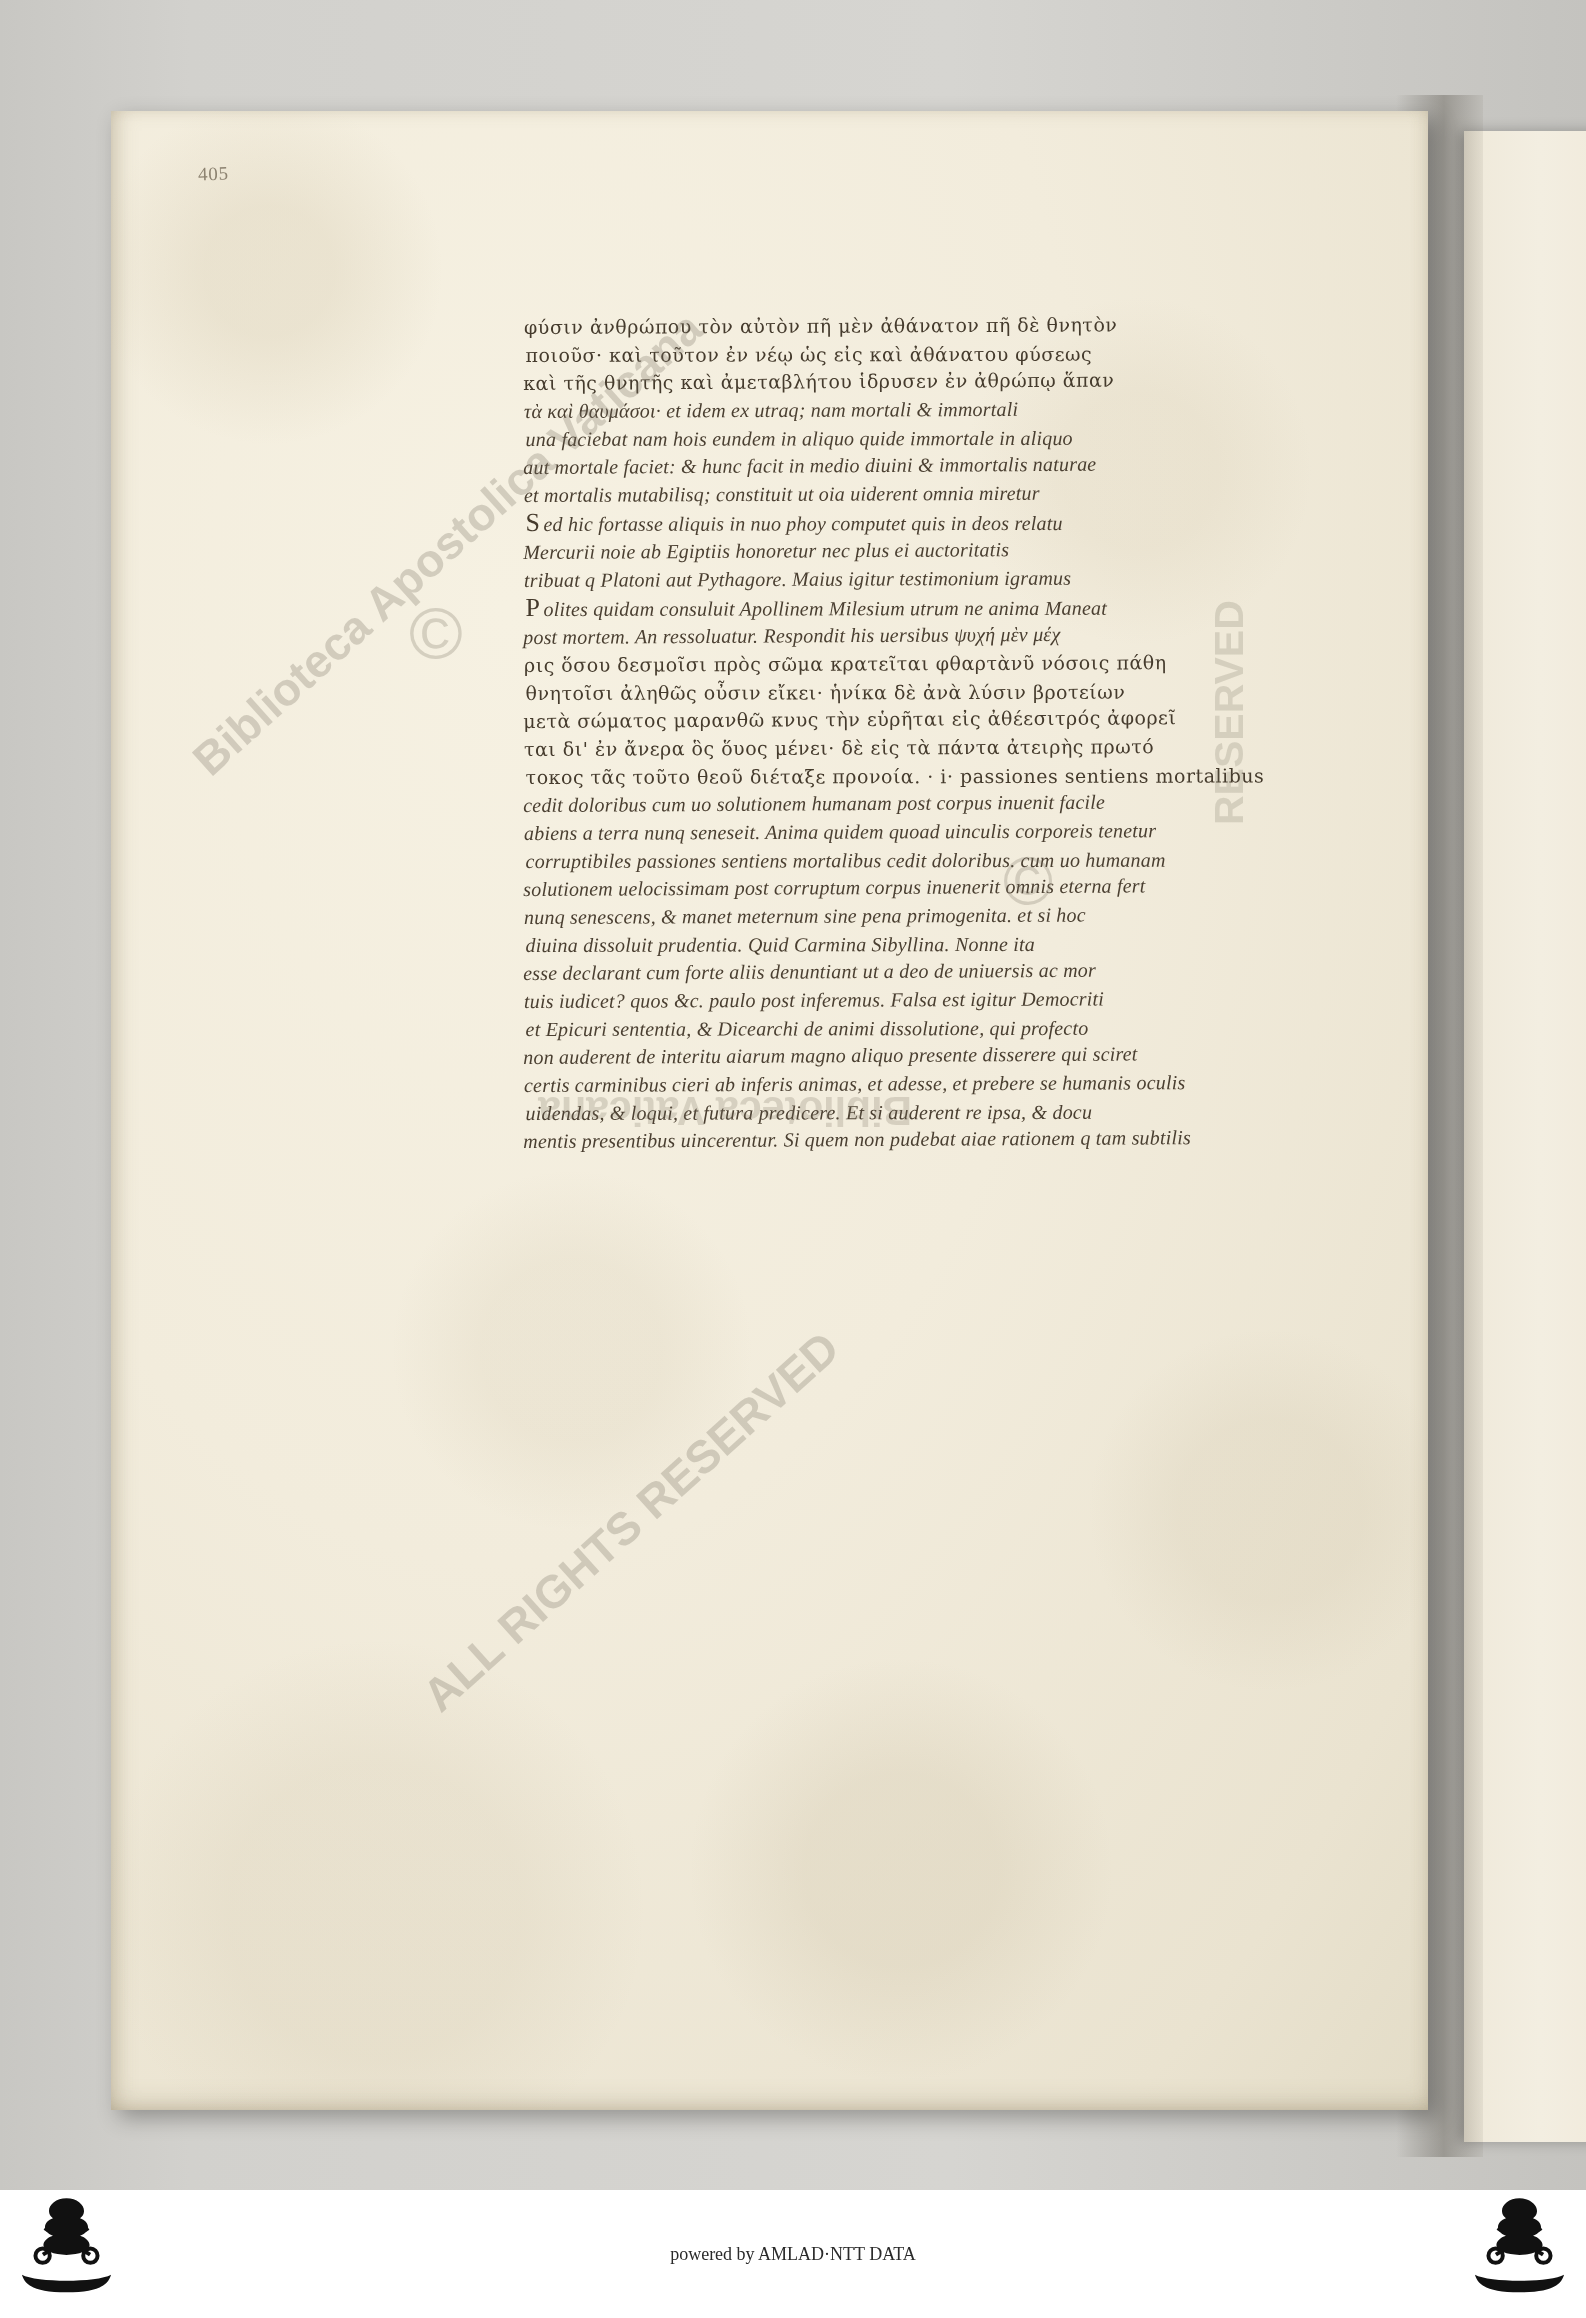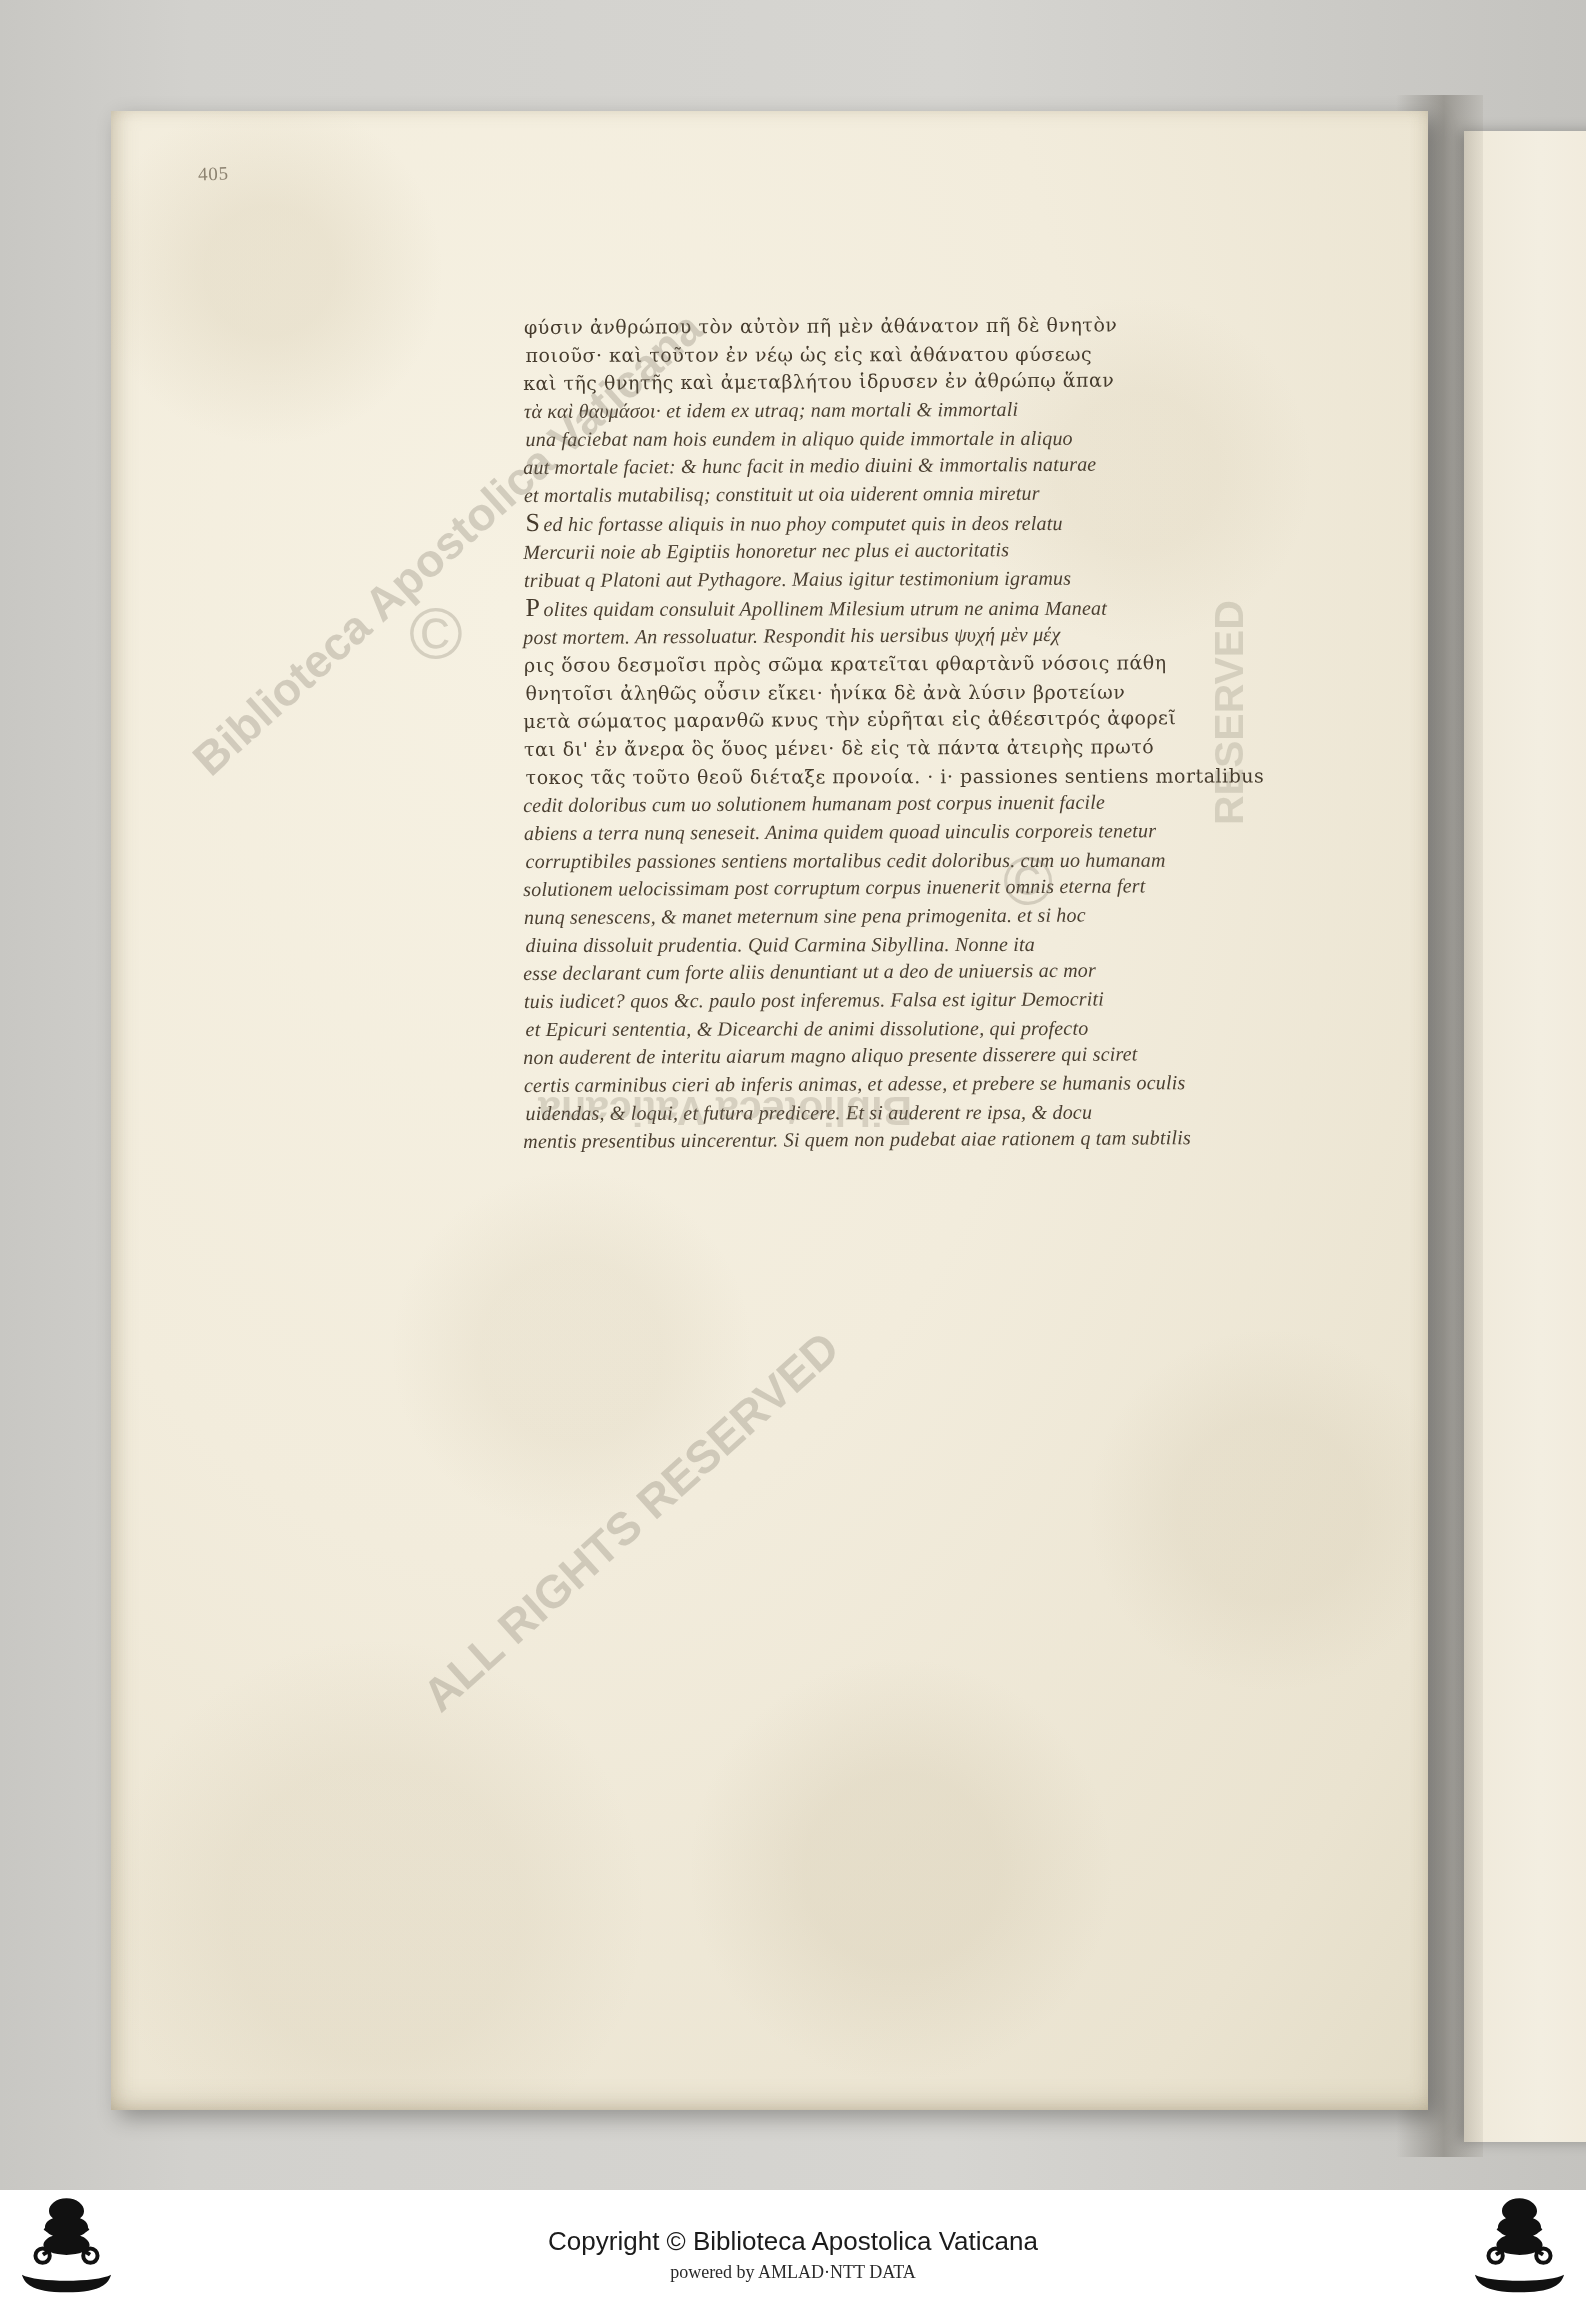--- a/index.html
+++ b/index.html
@@ -315,21 +315,20 @@
           </g>
 
           <path d="M76 8 c-13 0 -22 8 -22 16 c0 4 2 7 5 9 c-6 2 -10 6 -10 11 c0 5 4 9 10 11 c-7 2 -12 7 -12 12 c0 7 13 12 29 12 s29 -5 29 -12 c0 -5 -5 -10 -12 -12 c6 -2 10 -6 10 -11 c0 -5 -4 -9 -10 -11 c3 -2 5 -5 5 -9 c0 -8 -9 -16 -22 -16 z"></path>
 
           <path d="M20 104 c18 10 94 10 112 0 c-4 14 -18 22 -56 22 s-52 -8 -56 -22 z"></path>
         </g>
       </svg>
     </div>
 
     <div class="footer-text">
-      <div class="footer-title">Copyright © Biblioteca Apostolica Vaticana</div>
       <div class="footer-powered">powered by AMLAD·NTT DATA</div>
     </div>
 
     <div class="crest crest-right">
       <svg viewBox="0 0 152 152" width="121" height="121" aria-hidden="true">
         <g fill="#111">
           <g transform="translate(76,62)">
             <rect x="-34" y="-4" width="62" height="5" transform="rotate(-32)"></rect>
             <rect x="-28" y="-4" width="62" height="5" transform="rotate(32)"></rect>
             <circle cx="-30" cy="18" r="9" fill="none" stroke="#111" stroke-width="5"></circle>

